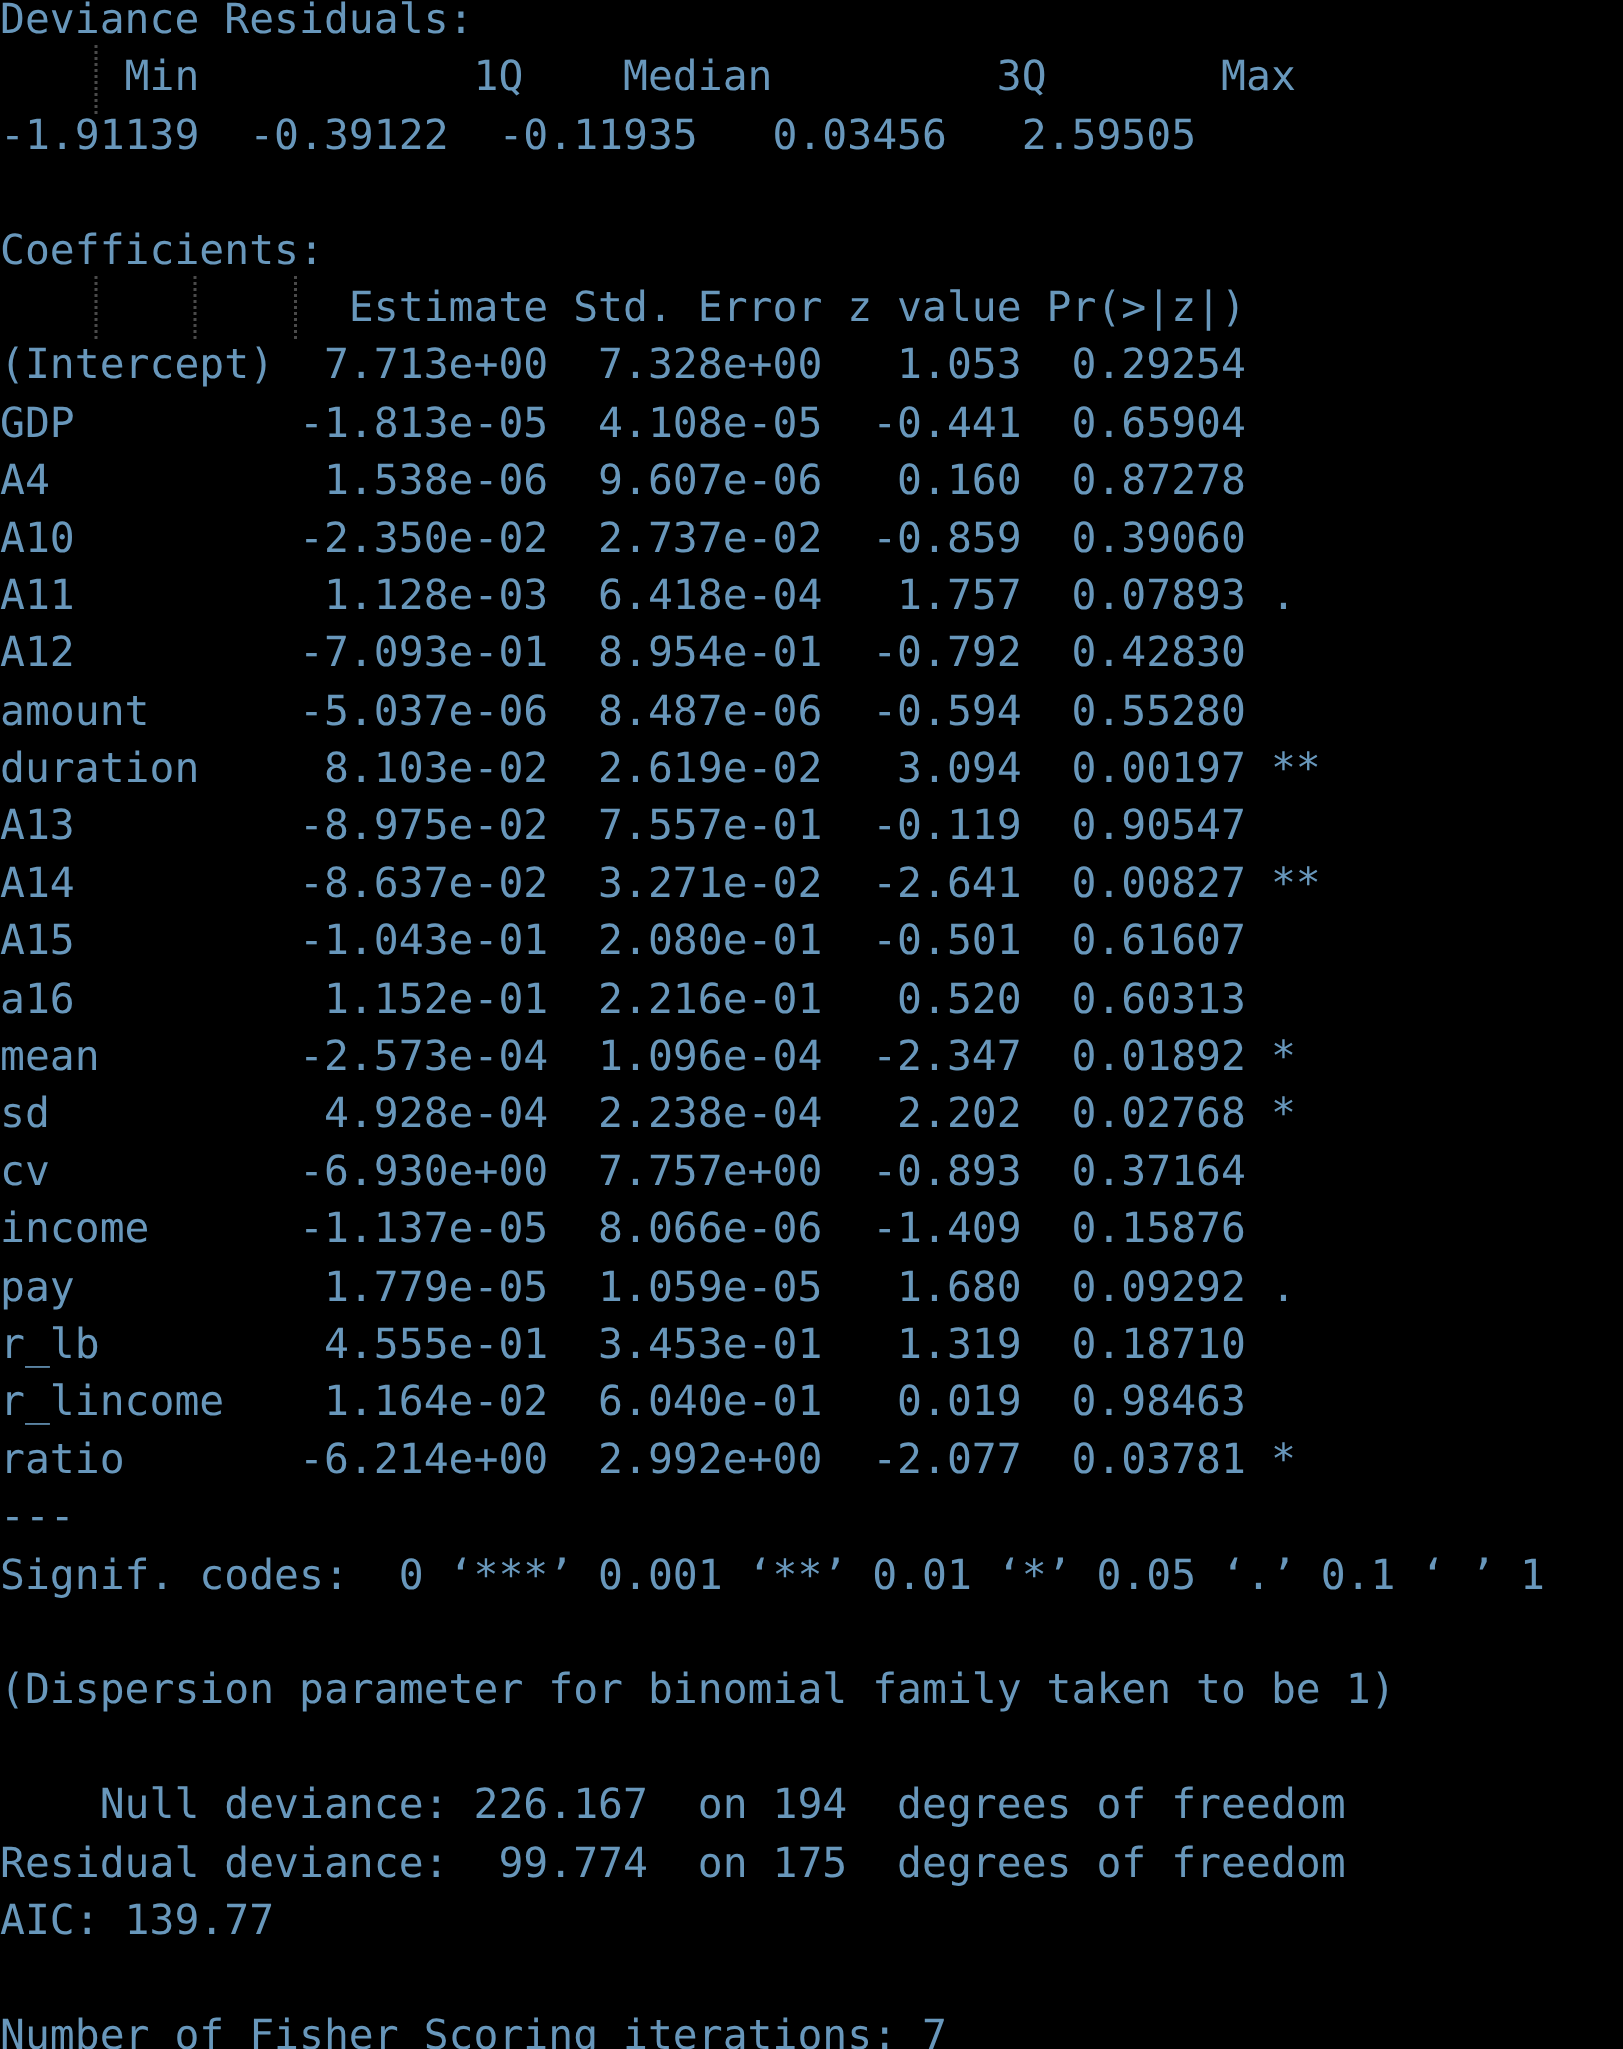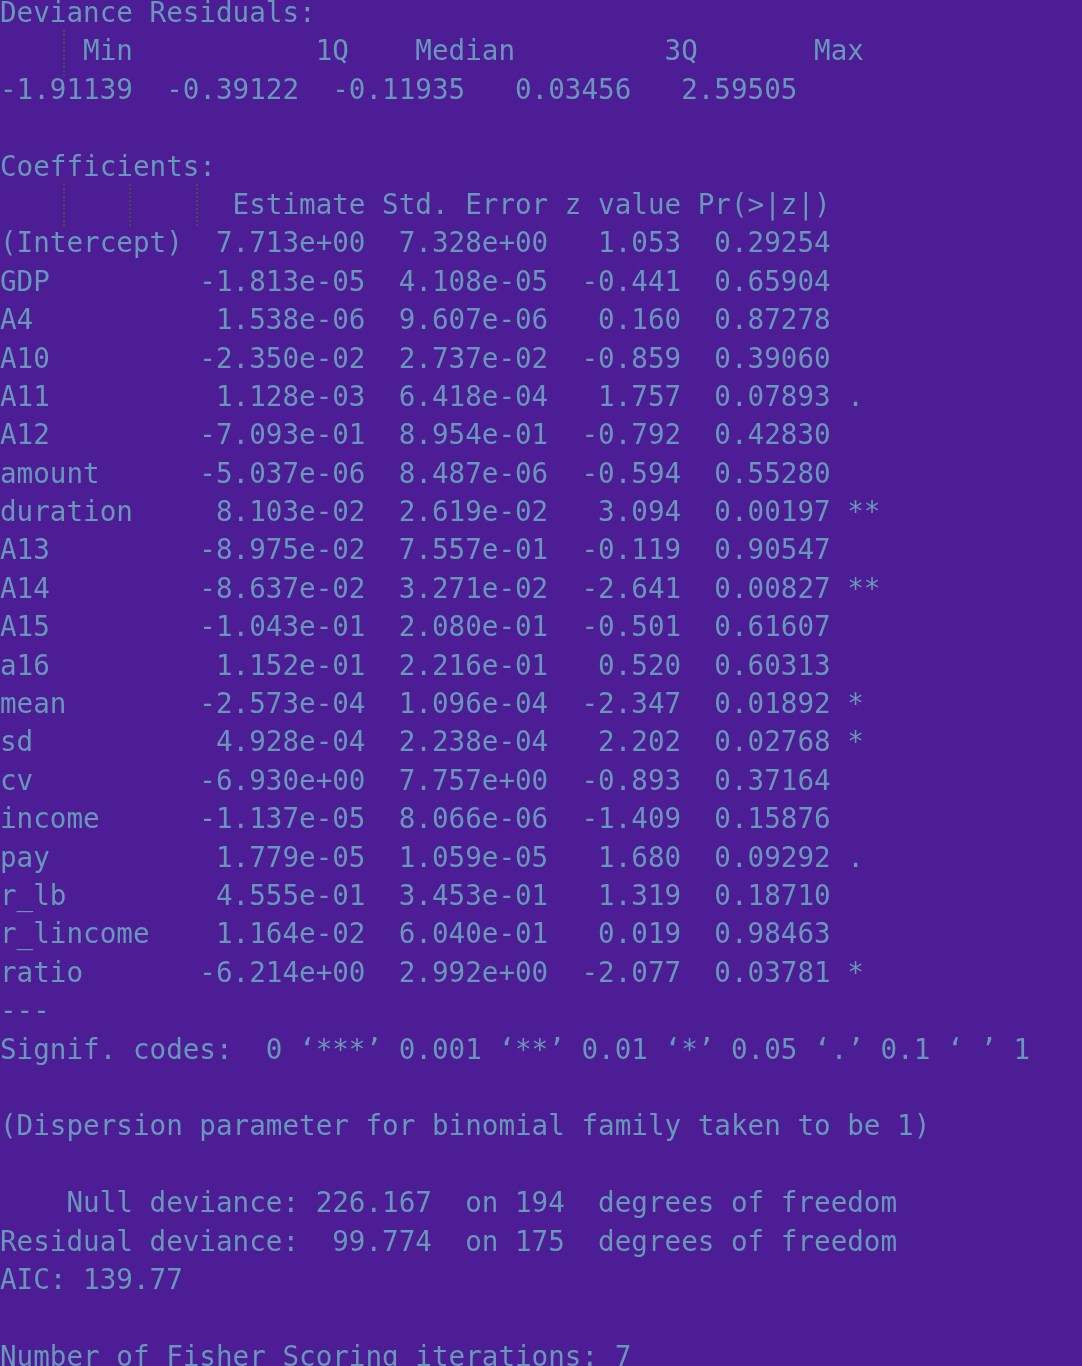--- a/index.html
+++ b/index.html
@@ -51,16 +51,16 @@
   .guide {
     position: absolute;
     width: 2px;
     border-left: 2px dotted #4a4a4a;
     pointer-events: none;
   }
 </style>
 </head>
 <body style="background: rgb(43, 43, 43);">
 
-<div id="console" style="background: #4c1d95; color: rgb(104, 151, 187); font-size: 27.6px; line-height: 38.4px;">
+<div id="console" style="background: #000000; color: rgb(104, 151, 187); font-size: 27.6px; line-height: 38.4px;">
   <div id="guides"><div class="guide" style="left: 63px; top: 30px; height: 46px; border-left-color: rgb(74, 74, 74);"></div><div class="guide" style="left: 63px; top: 184px; height: 42px; border-left-color: rgb(74, 74, 74);"></div><div class="guide" style="left: 129px; top: 184px; height: 42px; border-left-color: rgb(74, 74, 74);"></div><div class="guide" style="left: 196px; top: 184px; height: 42px; border-left-color: rgb(74, 74, 74);"></div></div>
   <div id="lines"><span class="line" style="color: rgb(104, 151, 187); font-size: 27.6px; line-height: 38.4px; height: 38.4px;">Deviance Residuals:</span><span class="line" style="color: rgb(104, 151, 187); font-size: 27.6px; line-height: 38.4px; height: 38.4px;">     Min           1Q    Median         3Q       Max</span><span class="line" style="color: rgb(104, 151, 187); font-size: 27.6px; line-height: 38.4px; height: 38.4px;">-1.91139  -0.39122  -0.11935   0.03456   2.59505</span><span class="line blank" style="color: rgb(104, 151, 187); font-size: 27.6px; line-height: 38.4px; height: 38.4px;"></span><span class="line" style="color: rgb(104, 151, 187); font-size: 27.6px; line-height: 38.4px; height: 38.4px;">Coefficients:</span><span class="line" style="color: rgb(104, 151, 187); font-size: 27.6px; line-height: 38.4px; height: 38.4px;">              Estimate Std. Error z value Pr(&gt;|z|)</span><span class="line" style="color: rgb(104, 151, 187); font-size: 27.6px; line-height: 38.4px; height: 38.4px;">(Intercept)  7.713e+00  7.328e+00   1.053  0.29254</span><span class="line" style="color: rgb(104, 151, 187); font-size: 27.6px; line-height: 38.4px; height: 38.4px;">GDP         -1.813e-05  4.108e-05  -0.441  0.65904</span><span class="line" style="color: rgb(104, 151, 187); font-size: 27.6px; line-height: 38.4px; height: 38.4px;">A4           1.538e-06  9.607e-06   0.160  0.87278</span><span class="line" style="color: rgb(104, 151, 187); font-size: 27.6px; line-height: 38.4px; height: 38.4px;">A10         -2.350e-02  2.737e-02  -0.859  0.39060</span><span class="line" style="color: rgb(104, 151, 187); font-size: 27.6px; line-height: 38.4px; height: 38.4px;">A11          1.128e-03  6.418e-04   1.757  0.07893 .</span><span class="line" style="color: rgb(104, 151, 187); font-size: 27.6px; line-height: 38.4px; height: 38.4px;">A12         -7.093e-01  8.954e-01  -0.792  0.42830</span><span class="line" style="color: rgb(104, 151, 187); font-size: 27.6px; line-height: 38.4px; height: 38.4px;">amount      -5.037e-06  8.487e-06  -0.594  0.55280</span><span class="line" style="color: rgb(104, 151, 187); font-size: 27.6px; line-height: 38.4px; height: 38.4px;">duration     8.103e-02  2.619e-02   3.094  0.00197 **</span><span class="line" style="color: rgb(104, 151, 187); font-size: 27.6px; line-height: 38.4px; height: 38.4px;">A13         -8.975e-02  7.557e-01  -0.119  0.90547</span><span class="line" style="color: rgb(104, 151, 187); font-size: 27.6px; line-height: 38.4px; height: 38.4px;">A14         -8.637e-02  3.271e-02  -2.641  0.00827 **</span><span class="line" style="color: rgb(104, 151, 187); font-size: 27.6px; line-height: 38.4px; height: 38.4px;">A15         -1.043e-01  2.080e-01  -0.501  0.61607</span><span class="line" style="color: rgb(104, 151, 187); font-size: 27.6px; line-height: 38.4px; height: 38.4px;">a16          1.152e-01  2.216e-01   0.520  0.60313</span><span class="line" style="color: rgb(104, 151, 187); font-size: 27.6px; line-height: 38.4px; height: 38.4px;">mean        -2.573e-04  1.096e-04  -2.347  0.01892 *</span><span class="line" style="color: rgb(104, 151, 187); font-size: 27.6px; line-height: 38.4px; height: 38.4px;">sd           4.928e-04  2.238e-04   2.202  0.02768 *</span><span class="line" style="color: rgb(104, 151, 187); font-size: 27.6px; line-height: 38.4px; height: 38.4px;">cv          -6.930e+00  7.757e+00  -0.893  0.37164</span><span class="line" style="color: rgb(104, 151, 187); font-size: 27.6px; line-height: 38.4px; height: 38.4px;">income      -1.137e-05  8.066e-06  -1.409  0.15876</span><span class="line" style="color: rgb(104, 151, 187); font-size: 27.6px; line-height: 38.4px; height: 38.4px;">pay          1.779e-05  1.059e-05   1.680  0.09292 .</span><span class="line" style="color: rgb(104, 151, 187); font-size: 27.6px; line-height: 38.4px; height: 38.4px;">r_lb         4.555e-01  3.453e-01   1.319  0.18710</span><span class="line" style="color: rgb(104, 151, 187); font-size: 27.6px; line-height: 38.4px; height: 38.4px;">r_lincome    1.164e-02  6.040e-01   0.019  0.98463</span><span class="line" style="color: rgb(104, 151, 187); font-size: 27.6px; line-height: 38.4px; height: 38.4px;">ratio       -6.214e+00  2.992e+00  -2.077  0.03781 *</span><span class="line" style="color: rgb(104, 151, 187); font-size: 27.6px; line-height: 38.4px; height: 38.4px;">---</span><span class="line" style="color: rgb(104, 151, 187); font-size: 27.6px; line-height: 38.4px; height: 38.4px;">Signif. codes:  0 ‘***’ 0.001 ‘**’ 0.01 ‘*’ 0.05 ‘.’ 0.1 ‘ ’ 1</span><span class="line blank" style="color: rgb(104, 151, 187); font-size: 27.6px; line-height: 38.4px; height: 38.4px;"></span><span class="line" style="color: rgb(104, 151, 187); font-size: 27.6px; line-height: 38.4px; height: 38.4px;">(Dispersion parameter for binomial family taken to be 1)</span><span class="line blank" style="color: rgb(104, 151, 187); font-size: 27.6px; line-height: 38.4px; height: 38.4px;"></span><span class="line" style="color: rgb(104, 151, 187); font-size: 27.6px; line-height: 38.4px; height: 38.4px;">    Null deviance: 226.167  on 194  degrees of freedom</span><span class="line" style="color: rgb(104, 151, 187); font-size: 27.6px; line-height: 38.4px; height: 38.4px;">Residual deviance:  99.774  on 175  degrees of freedom</span><span class="line" style="color: rgb(104, 151, 187); font-size: 27.6px; line-height: 38.4px; height: 38.4px;">AIC: 139.77</span><span class="line blank" style="color: rgb(104, 151, 187); font-size: 27.6px; line-height: 38.4px; height: 38.4px;"></span><span class="line" style="color: rgb(104, 151, 187); font-size: 27.6px; line-height: 38.4px; height: 38.4px;">Number of Fisher Scoring iterations: 7</span></div>
 </div>
 
 </body></html>

